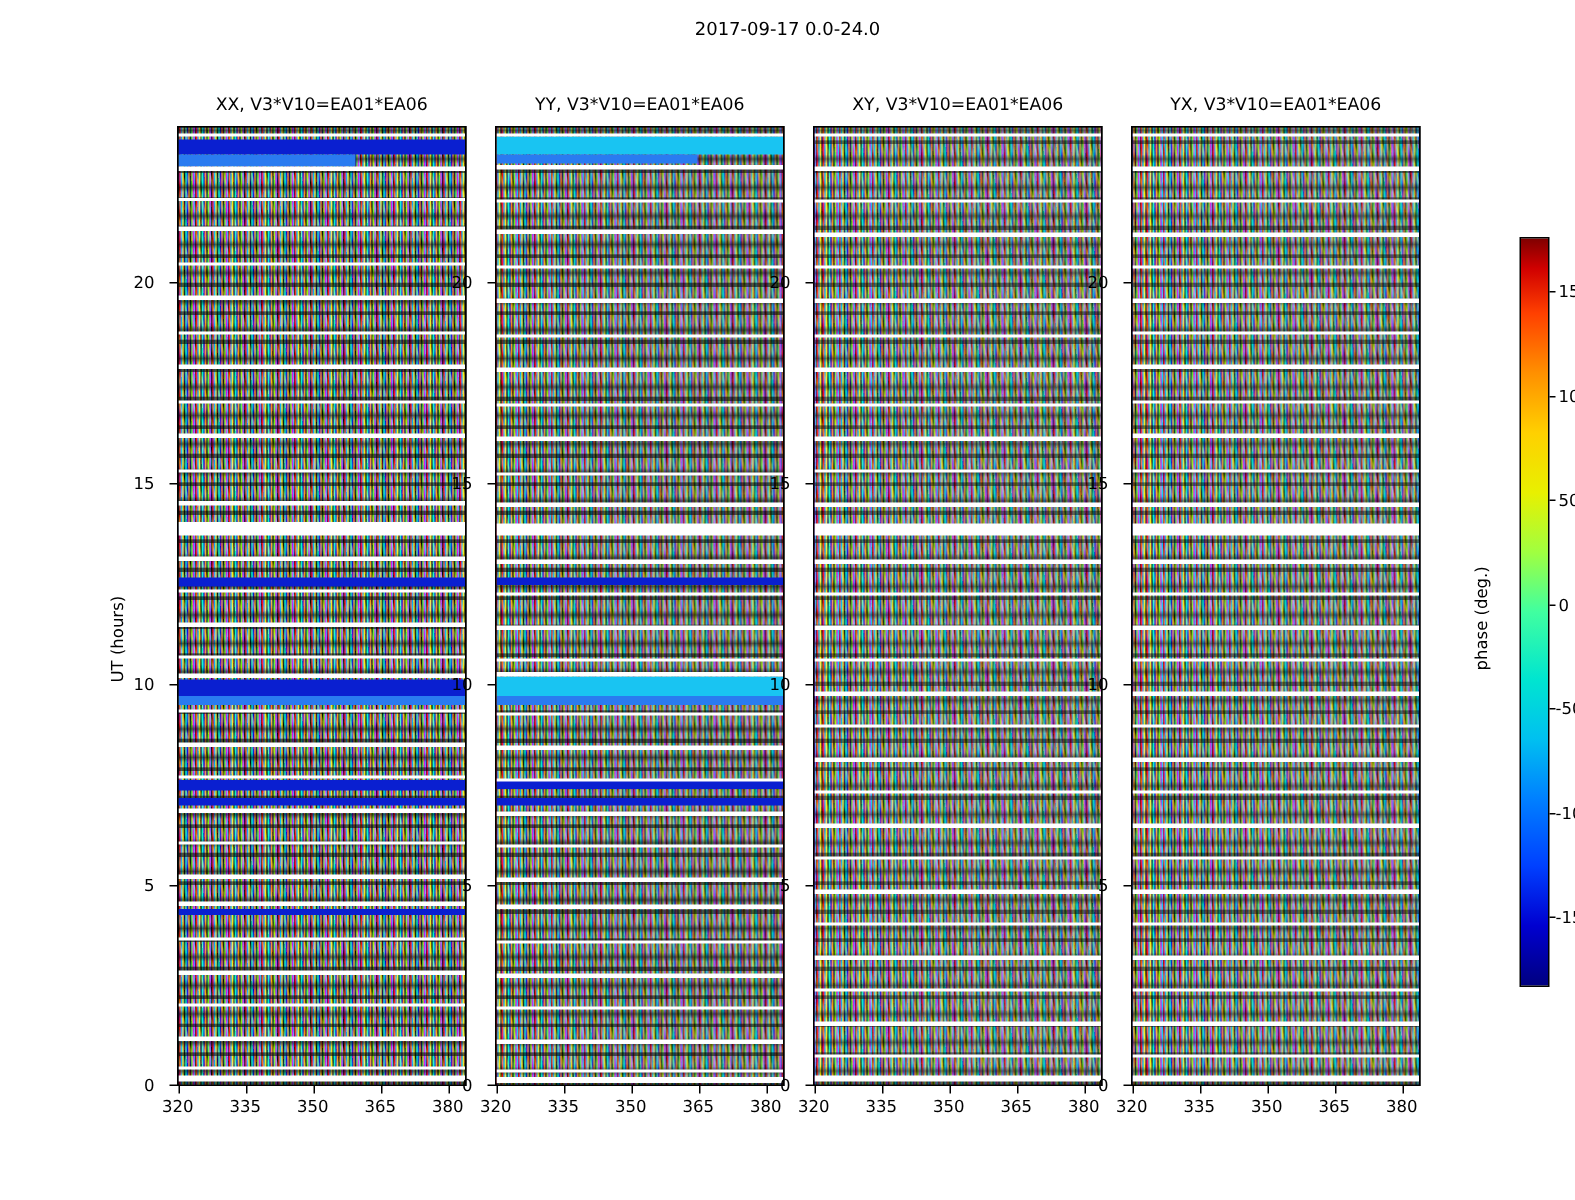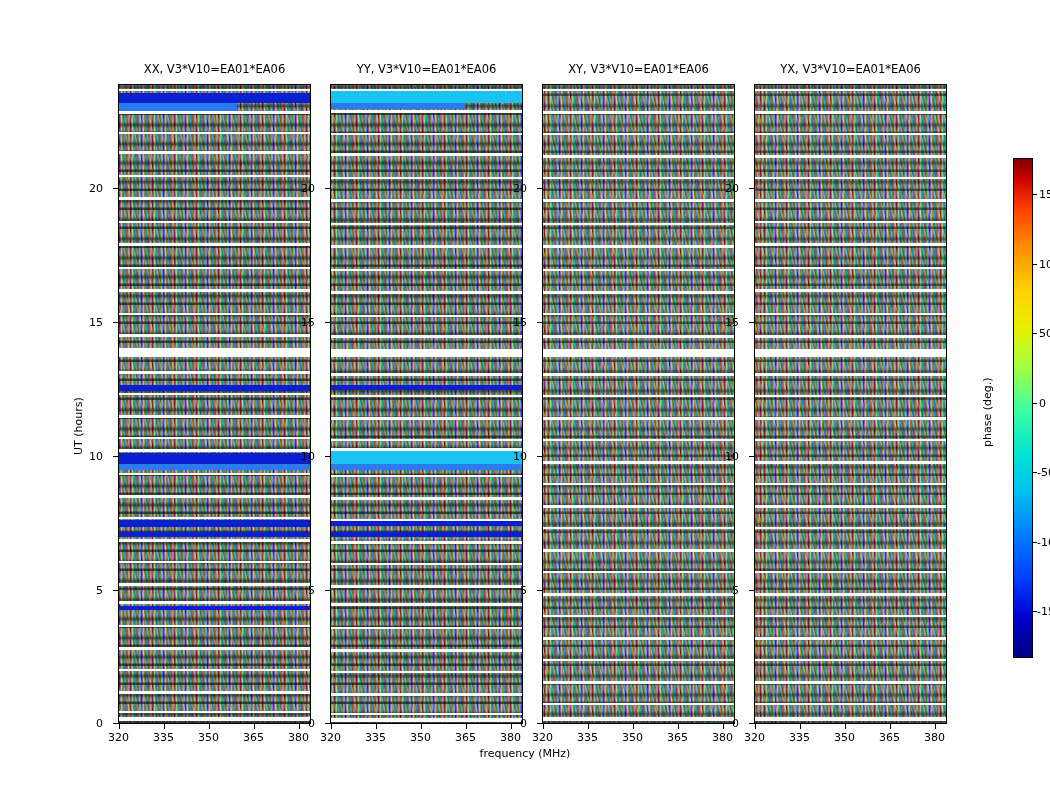--- a/index.html
+++ b/index.html
@@ -171,20 +171,21 @@
     transform: rotate(-90deg);
     transform-origin: left top;
     white-space: nowrap;
   }
 </style>
 </head>
 <body>
 
 <div class="figure">
 
+  <div class="suptitle">2017-09-17 0.0-24.0</div>
 
   <div class="panel-title p0" style="left:118px;">XX, V3*V10=EA01*EA06</div>
   <div class="panel p0">
     <div class="noise noise-a"></div>
     <div class="noise noise-b"></div>
     <div class="noise noise-c"></div>
     <div class="bands">
       <div class="b blue" style="top:8px;  height:10px;"></div>
       <div class="b ltblue" style="top:18px; height:8px; width:62%;"></div>
       <div class="b blue" style="top:300px;height:6px;"></div>
@@ -454,21 +455,20 @@
     <div class="tick" style="left:800px; top:724px; width:1px; height:5px;"></div>
     <div class="ticklabel" style="left:789px; top:731px;">335</div>
     <div class="tick" style="left:845px; top:724px; width:1px; height:5px;"></div>
     <div class="ticklabel" style="left:834px; top:731px;">350</div>
     <div class="tick" style="left:890px; top:724px; width:1px; height:5px;"></div>
     <div class="ticklabel" style="left:879px; top:731px;">365</div>
     <div class="tick" style="left:935px; top:724px; width:1px; height:5px;"></div>
     <div class="ticklabel" style="left:924px; top:731px;">380</div>
   </div>
 
-  <div class="xlabel" style="left:370px; top:747px; width:310px;">frequency (MHz)</div>
 
   <div class="cbar"></div>
   <div>
     <div class="tick" style="left:1033px; top:194px; width:4px; height:1px;"></div>
     <div class="ticklabel" style="left:1039px; top:188px;">150</div>
     <div class="tick" style="left:1033px; top:264px; width:4px; height:1px;"></div>
     <div class="ticklabel" style="left:1039px; top:258px;">100</div>
     <div class="tick" style="left:1033px; top:333px; width:4px; height:1px;"></div>
     <div class="ticklabel" style="left:1039px; top:327px;">50</div>
     <div class="tick" style="left:1033px; top:403px; width:4px; height:1px;"></div>

